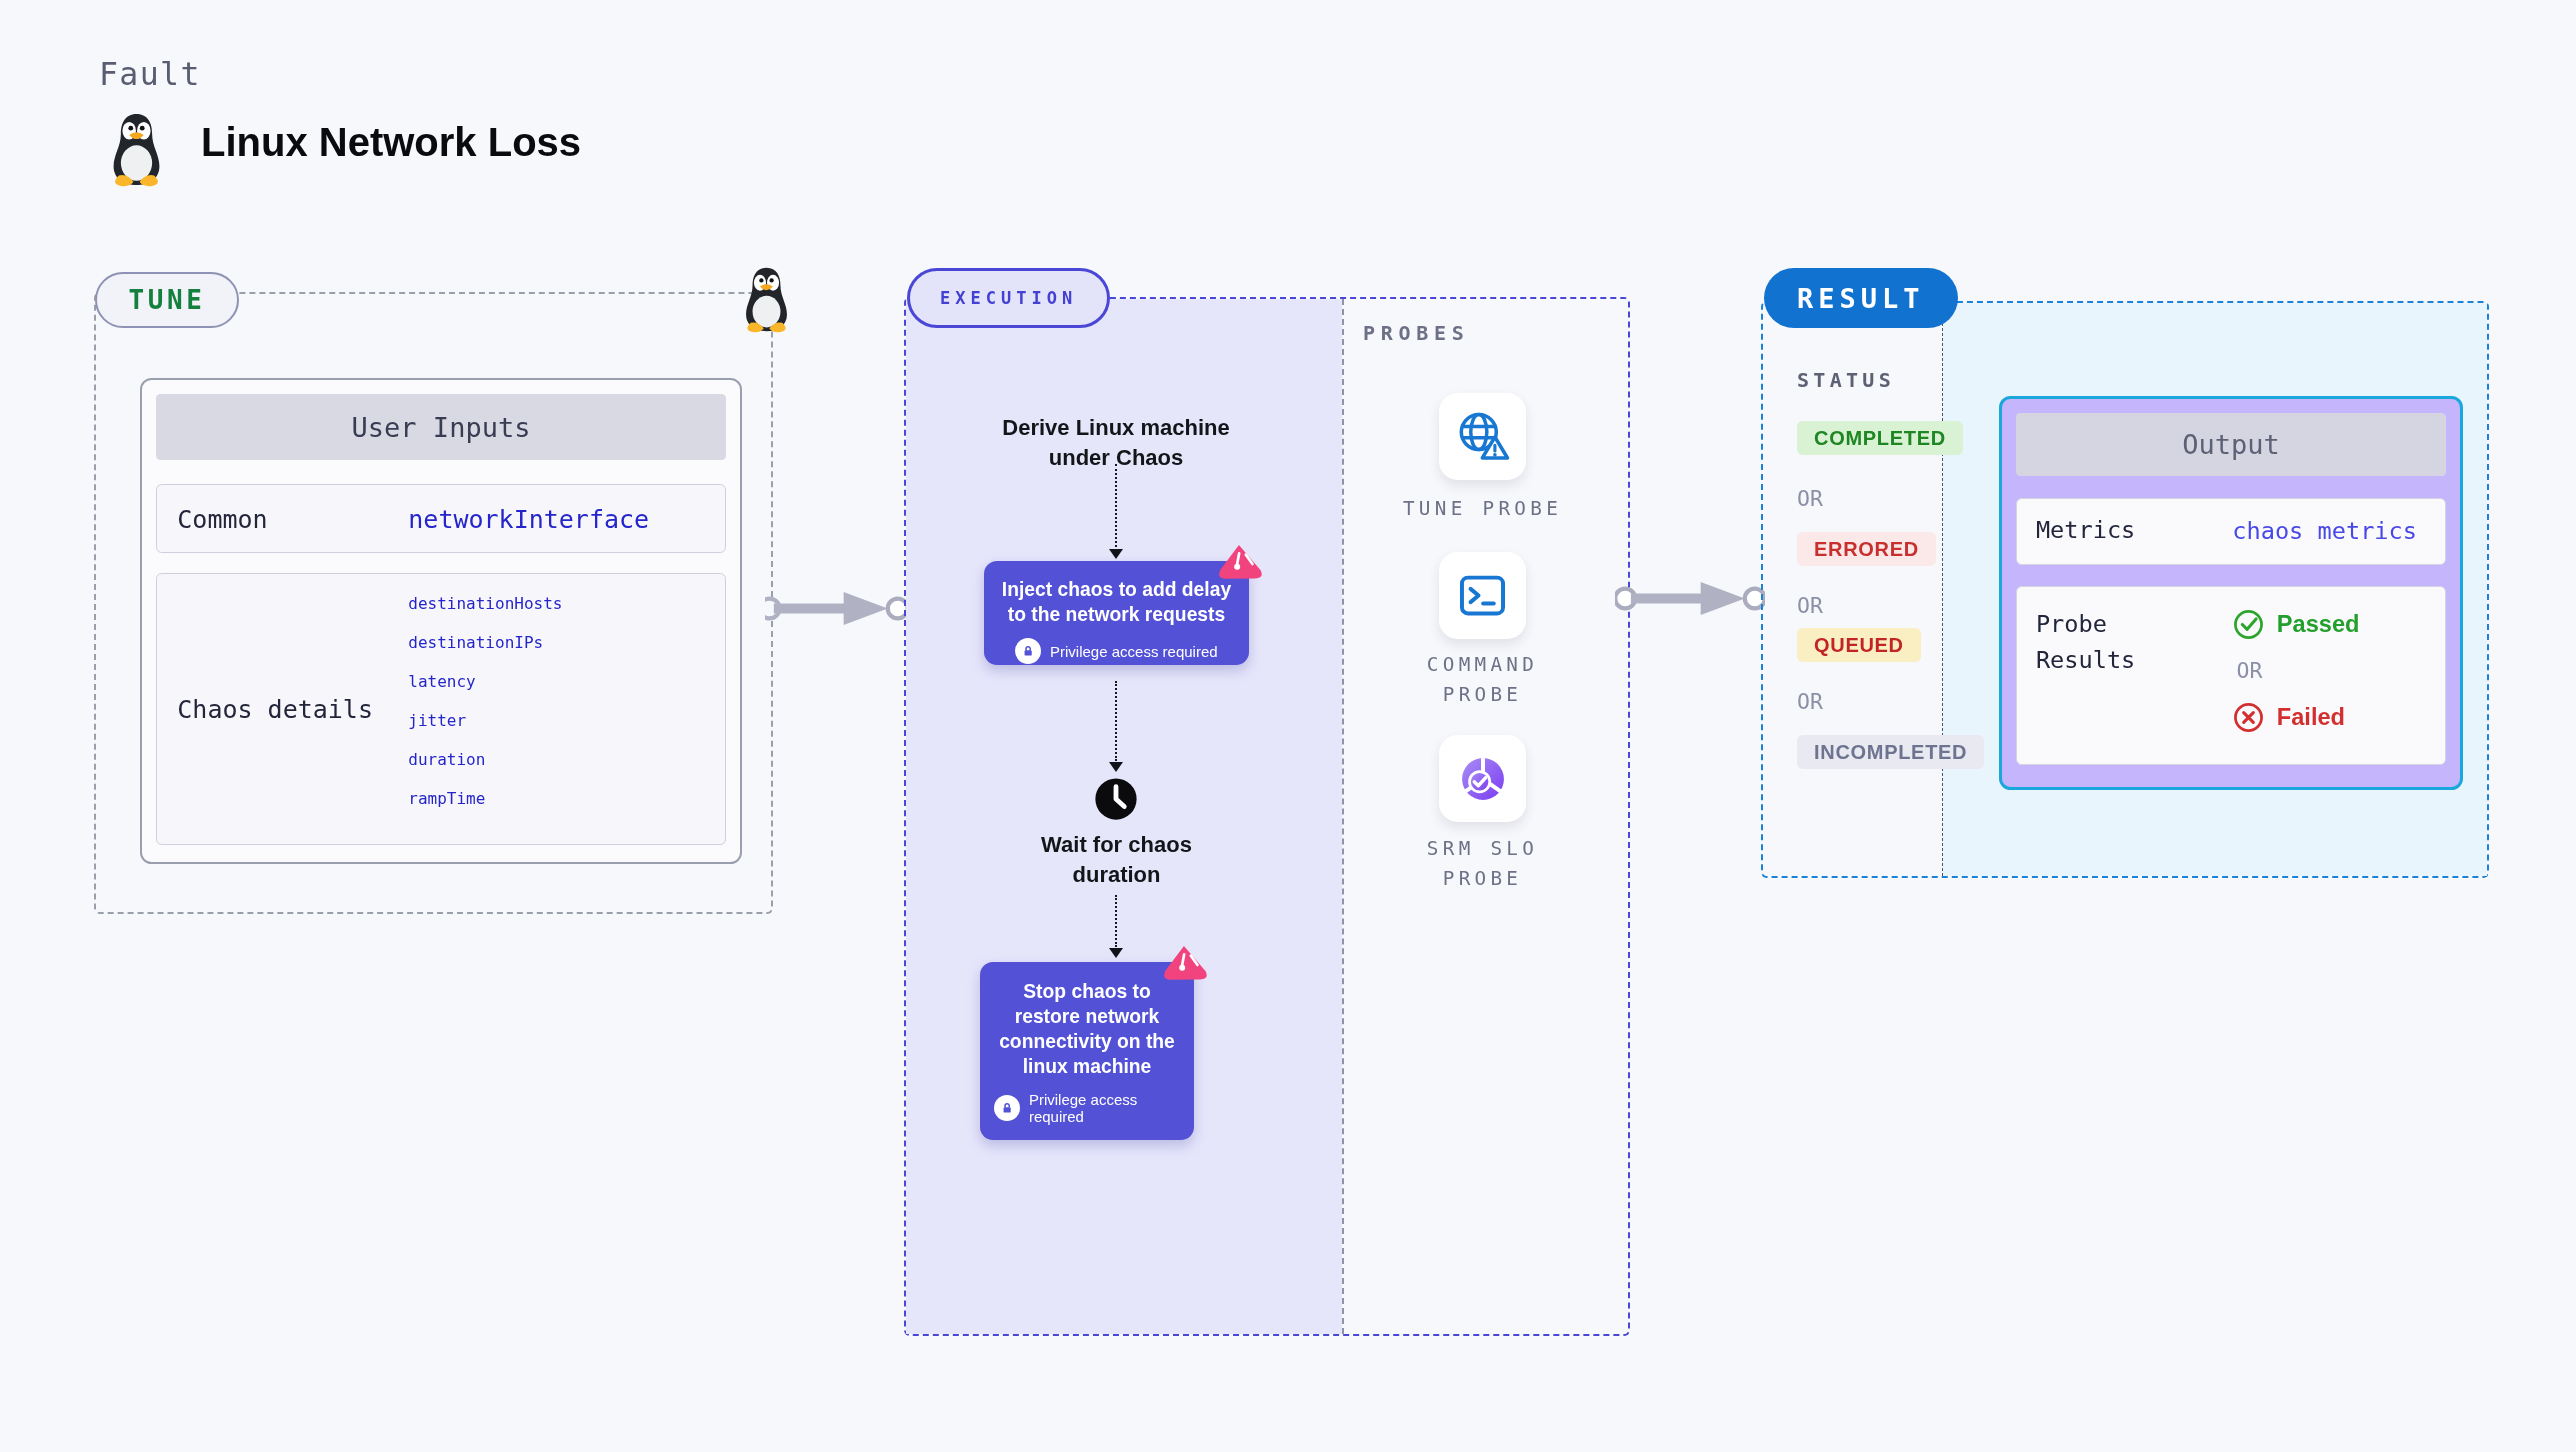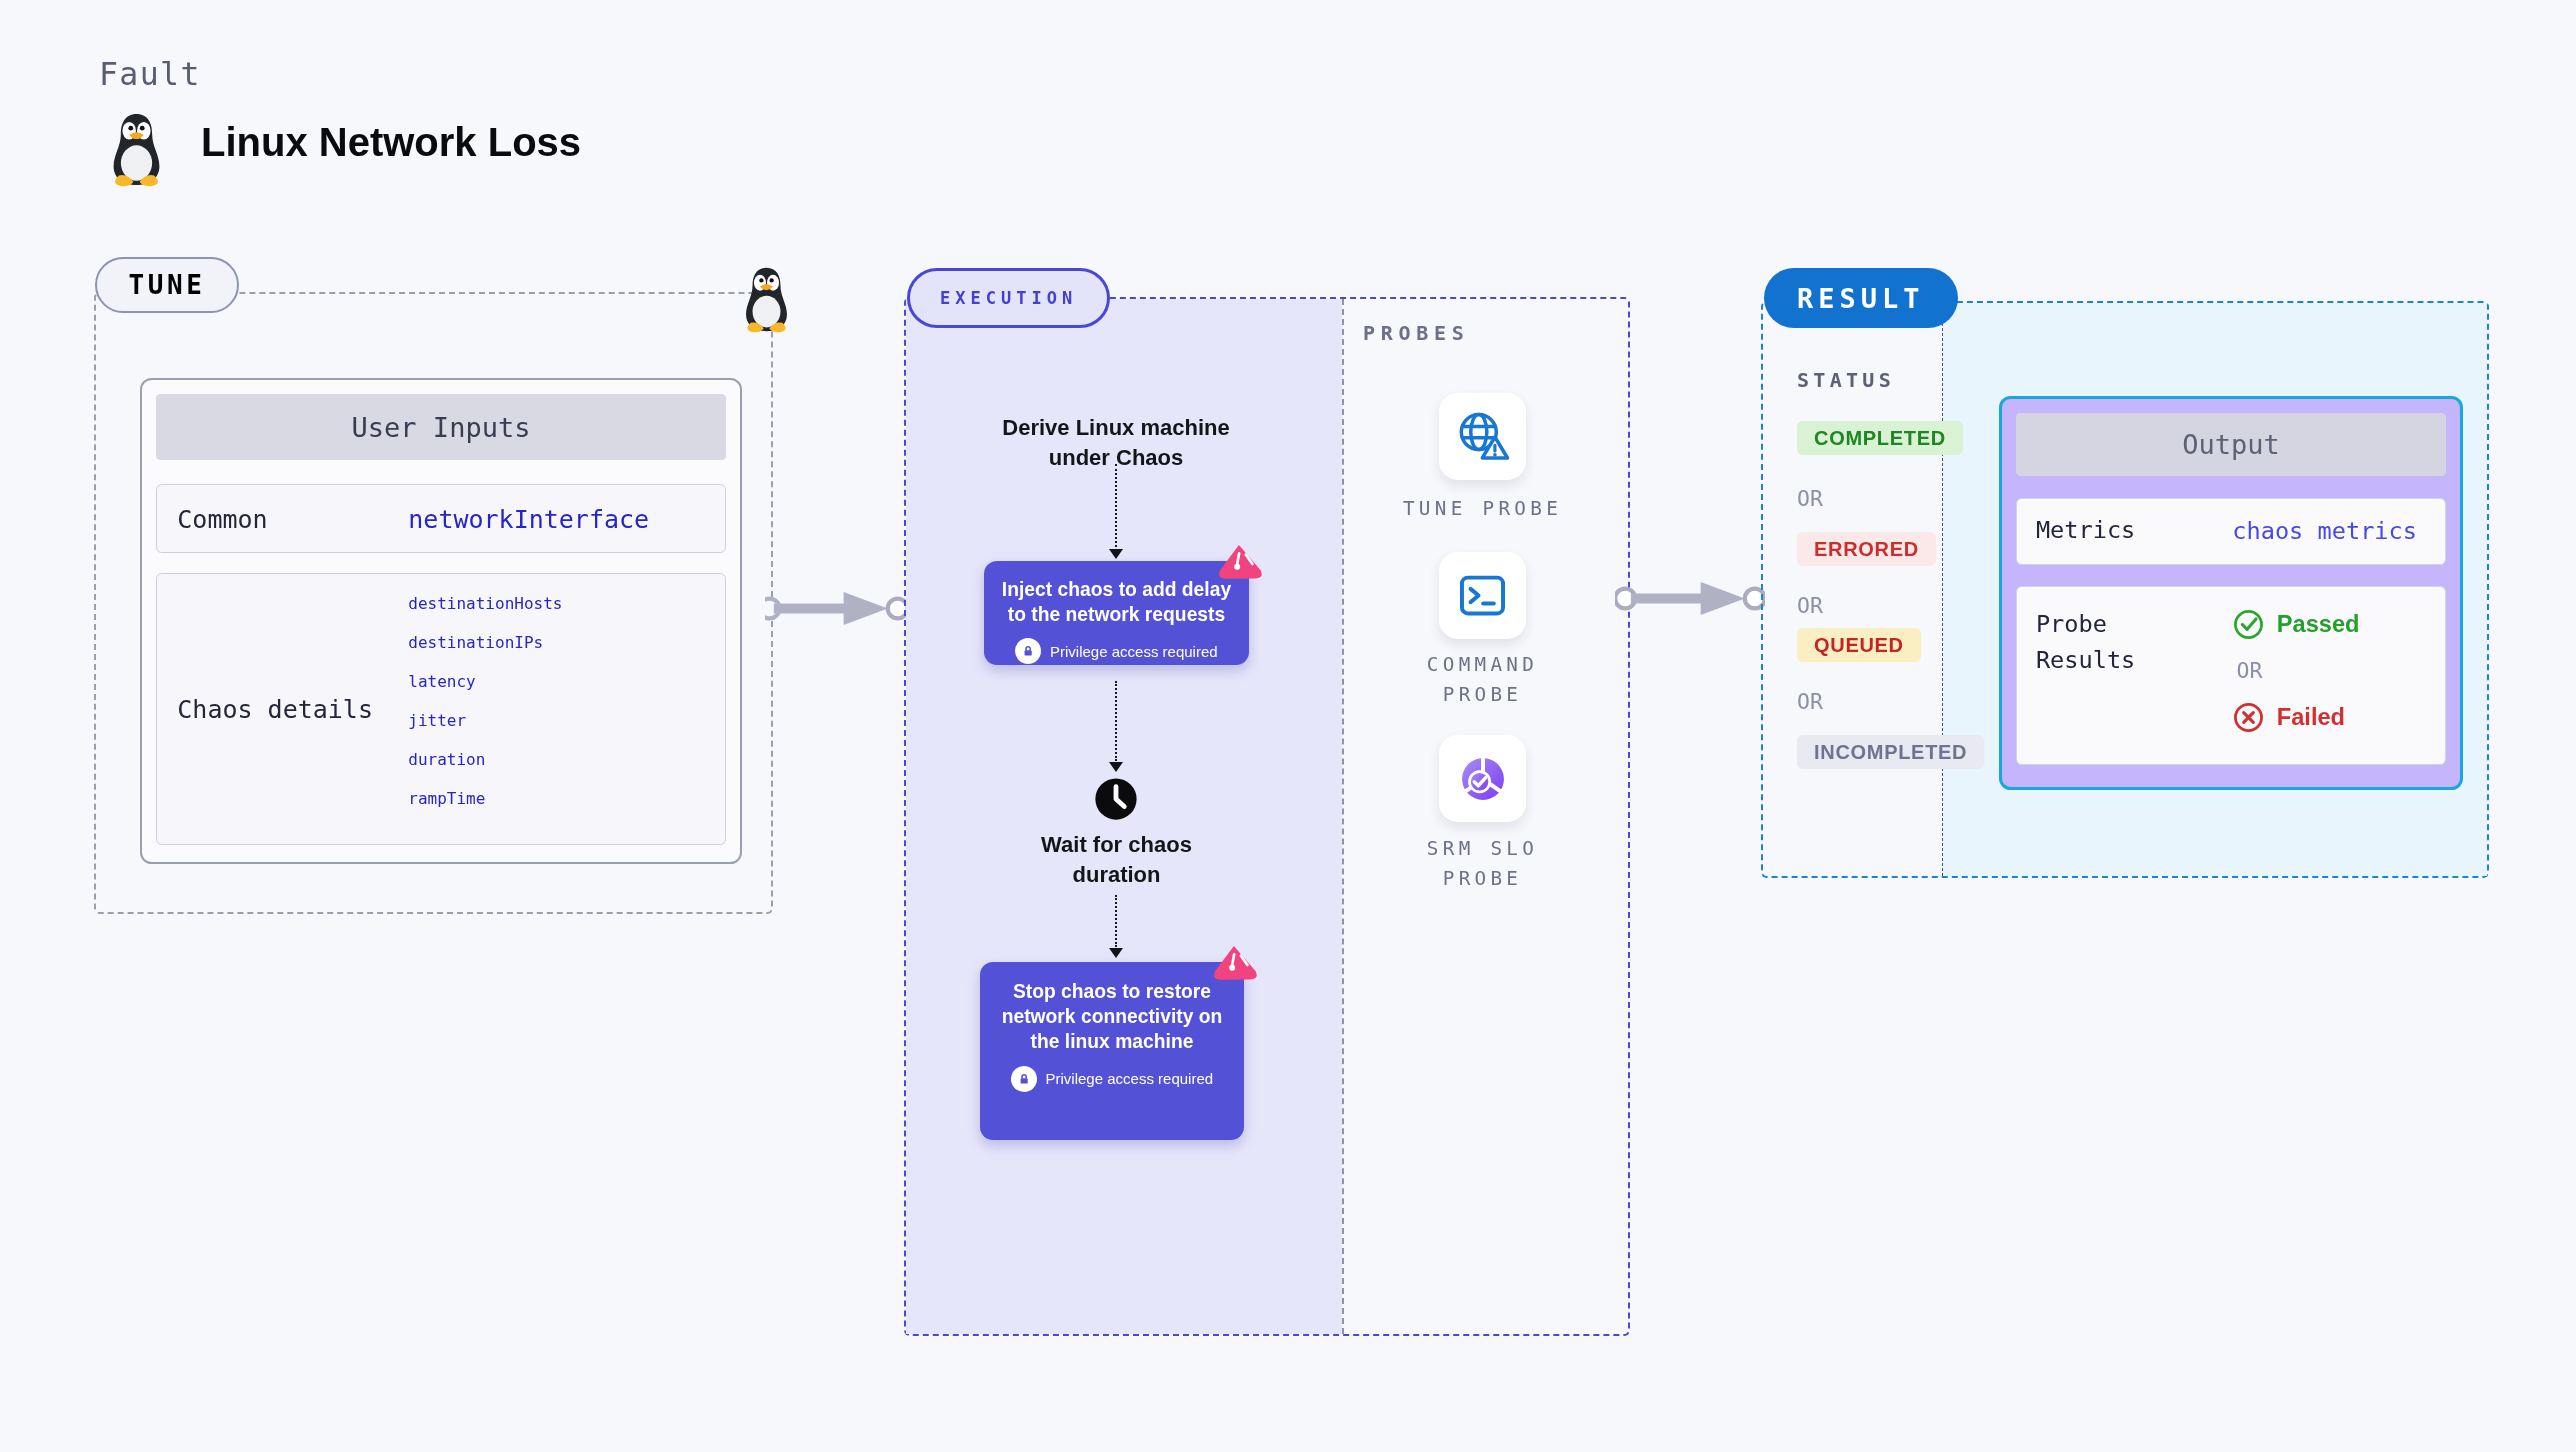--- a/index.html
+++ b/index.html
@@ -13,24 +13,24 @@
   
   .fault-label { position:absolute; left:99px; top:56px; font-size:31.5px; color:#585d72;
     font-family:"DejaVu Sans Mono", monospace; letter-spacing:1.4px; }
   .page-title { position:absolute; left:201px; top:120px; font-size:40px; font-weight:bold; color:#0a0b0e; }
   .tux-header { position:absolute; left:105px; top:112px; width:63px; height:75px; }
   .tux-tune { position:absolute; left:738px; top:266px; width:57px; height:67px; z-index:4; }
 
   
   .tune-box { position:absolute; left:94px; top:292px; width:679px; height:622px;
     border:2.9px dashed #99a0ab; border-radius:5.7px; }
-  .tune-pill { position:absolute; left:95px; top:257px; height:56px; padding:0 31.5px;
+  .tune-pill { position:absolute; left:95px; top:272px; height:56px; padding:0 31.5px;
     background:#f2f3f8; border:2.1px solid #8e92b4; border-radius:29px; z-index:3;
     display:flex; align-items:center; font-size:26px; font-weight:bold; letter-spacing:3.6px;
-    color:#000000; font-family:"DejaVu Sans Mono", monospace; }
+    color:#15803d; font-family:"DejaVu Sans Mono", monospace; }
   .inputs-card { position:absolute; left:140px; top:378px; width:602px; height:486px;
     background:#fbfbfe; border:2.1px solid #999fae; border-radius:11.5px; padding:14.3px; }
   .inputs-header { height:66px; background:#d9d9e4; border-radius:4.3px; display:flex;
     align-items:center; justify-content:center; font-size:27px; color:#383d52;
     font-family:"DejaVu Sans Mono", monospace; }
   .input-row { position:relative; background:#f7f7fb; border:1.4px solid #cdd0dc; border-radius:5.7px; }
   .row-common { height:69px; margin-top:24px; }
   .row-chaos { height:272px; margin-top:20px; }
   .row-label { position:absolute; left:20px; top:50%; transform:translateY(-50%);
     font-size:25px; color:#23263b; font-family:"DejaVu Sans Mono", monospace; }
@@ -68,21 +68,21 @@
   .dot-arrowhead { position:absolute; width:0; height:0;
     border-left:7.2px solid transparent; border-right:7.2px solid transparent;
     border-top:10px solid #111318; }
   .ah1 { left:1109px; top:549px; }
   .ah2 { left:1109px; top:762px; }
   .ah3 { left:1109px; top:948px; }
 
   .chaos-step { position:absolute; background:#5351d6; border-radius:13px; color:#fff;
     box-shadow:0 5.7px 13px rgba(60,58,160,0.25); }
   .inject-box { left:984px; top:561px; width:265px; height:104px; padding:15.8px 14.3px 0 14.3px; }
-  .stop-box { left:980px; top:962px; width:264px; height:178px; padding:17px 14.3px 0 14.3px; }
+  .stop-box { left:980px; top:962px; width:214px; height:178px; padding:17px 14.3px 0 14.3px; }
   .chaos-step-text { text-align:center; font-weight:bold; font-size:19.3px; line-height:1.3; }
   .privilege-row { display:flex; align-items:center; justify-content:center; gap:8.6px; margin-top:11.5px; }
   .lock-circle { width:26px; height:26px; border-radius:50%; background:#fff; display:flex;
     align-items:center; justify-content:center; flex:none; }
   .privilege-text { font-size:15px; color:#fff; }
   .chaos-logo { position:absolute; width:47px; height:44px; right:-13px; top:-17px; }
 
   .probe-item-card { position:absolute; width:87px; height:87px; background:#fff; border-radius:18.6px;
     box-shadow:0 5.7px 11.5px rgba(40,44,80,0.10); display:flex; align-items:center; justify-content:center; }
   .http-card { left:1439px; top:393px; }

